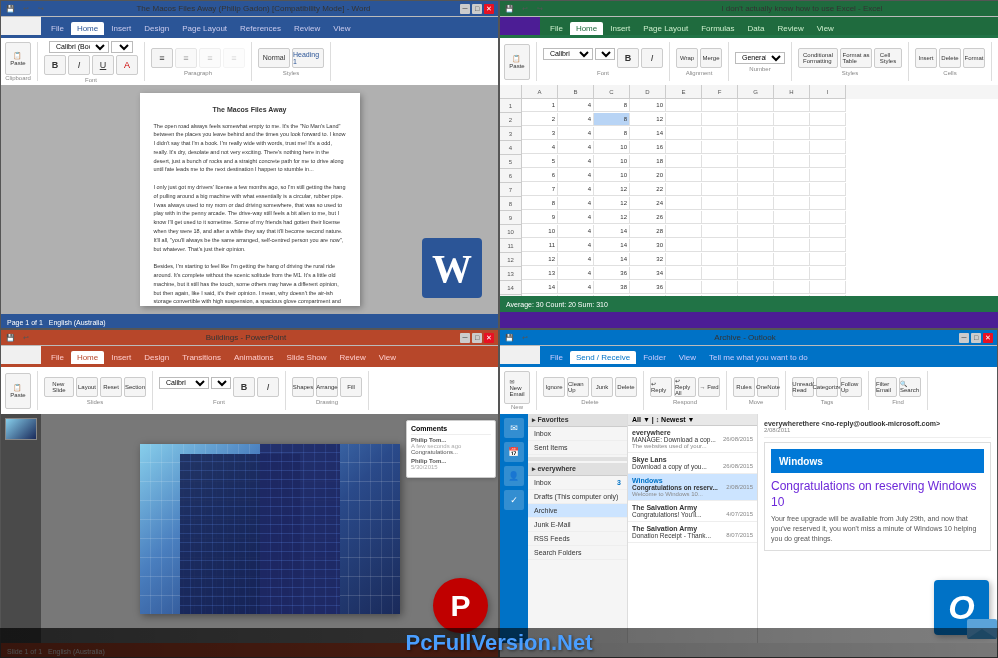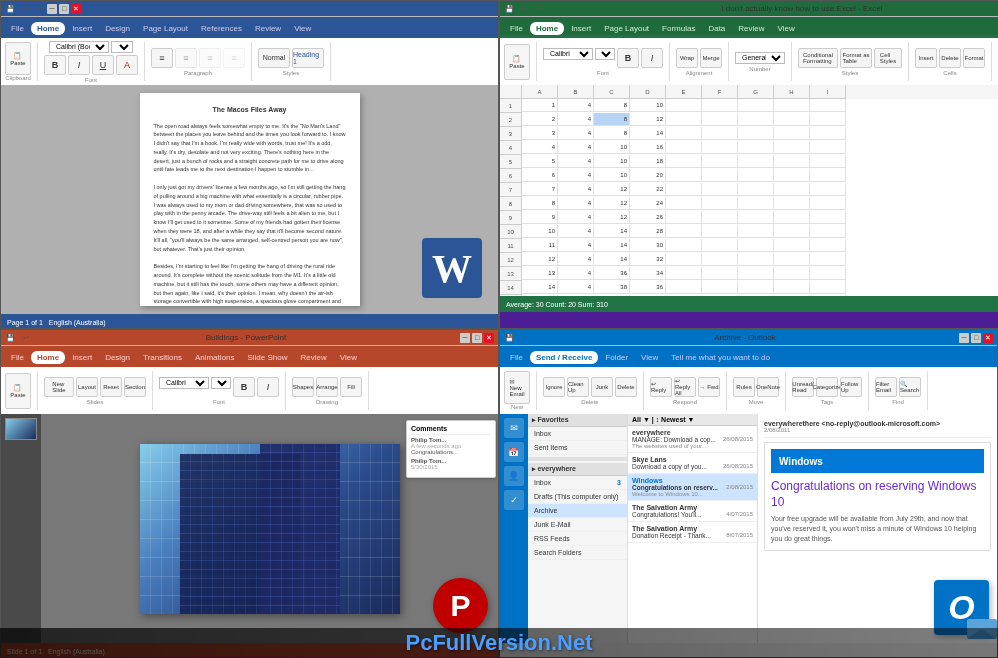--- a/index.html
+++ b/index.html
@@ -62,34 +62,34 @@
     .title-bar-controls { display: flex; gap: 2px; }
     .wc { width: 10px; height: 10px; border-radius: 1px; font-size: 7px; display: flex; align-items: center; justify-content: center; color: #333; background: #ccc; }
 
     .ribbon-tabs {
       height: 18px;
       display: flex;
       align-items: flex-end;
       background: #ddd;
       padding-left: 4px;
       gap: 1px;
+      margin-left: 40px;
     }
     .rtab {
       font-size: 8px;
       padding: 2px 6px;
       background: #e8e8e8;
       border-radius: 2px 2px 0 0;
       color: #333;
       cursor: pointer;
     }
     .rtab.active {
       background: #fff;
       color: #c55a11;
-      font-weight: bold;
-      border-radius: 6px;
+      font-weight: normal;
     }
 
     .ribbon-body {
       height: 50px;
       background: #fff;
       display: flex;
       align-items: center;
       padding: 4px;
       gap: 6px;
       font-size: 7px;
@@ -480,20 +480,21 @@
 <body>
 
 <div class="quadrant" id="word">
 
   <div class="title-bar word-titlebar">
     <div class="title-bar-left">
       <span class="qat-btn">💾</span>
       <span class="qat-btn">↩</span>
       <span class="qat-btn">↪</span>
     </div>
+    <div class="title-bar-text">The Macos Files Away (Philip Gadon) [Compatibility Mode] - Word</div>
     <div class="title-bar-controls">
       <div class="wc">─</div>
       <div class="wc">□</div>
       <div class="wc" style="background:#e81123;color:#fff;">✕</div>
     </div>
   </div>
 
   <div class="ribbon-tabs word-ribbon-tabs">
     <span class="rtab word-rtab">File</span>
     <span class="rtab word-rtab active">Home</span>

